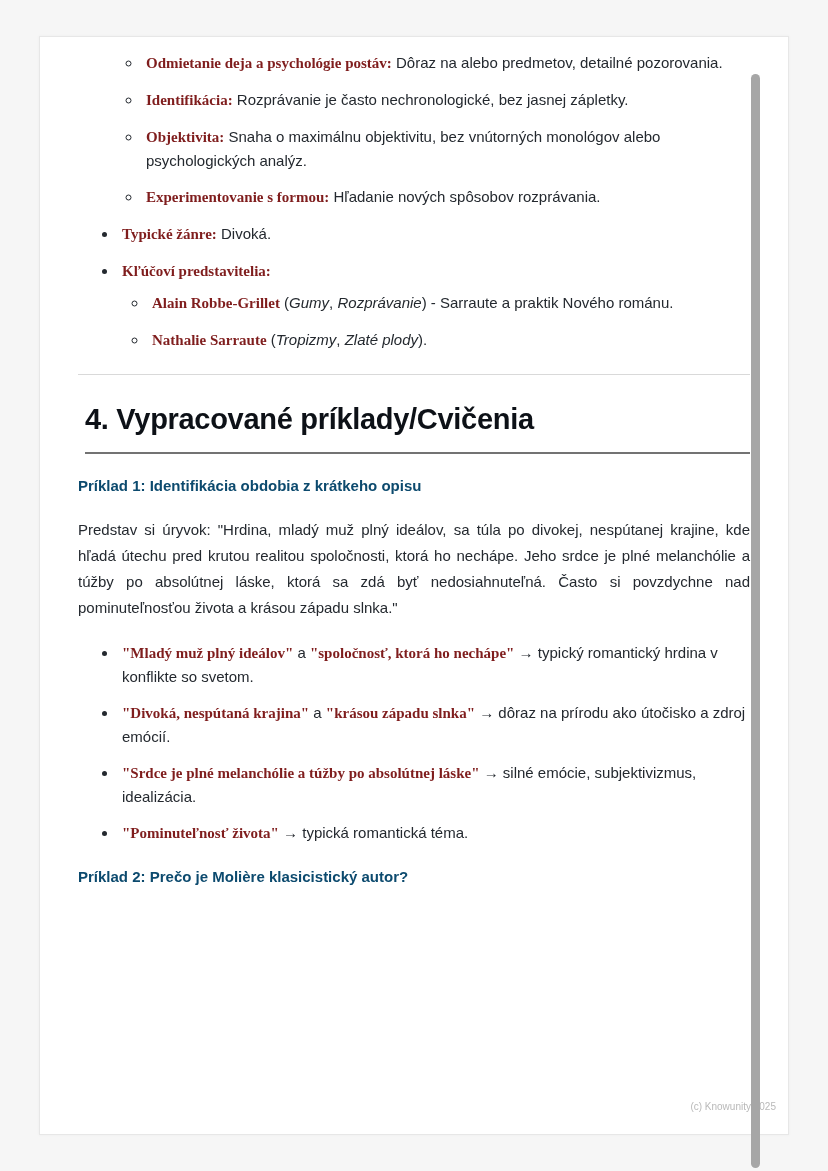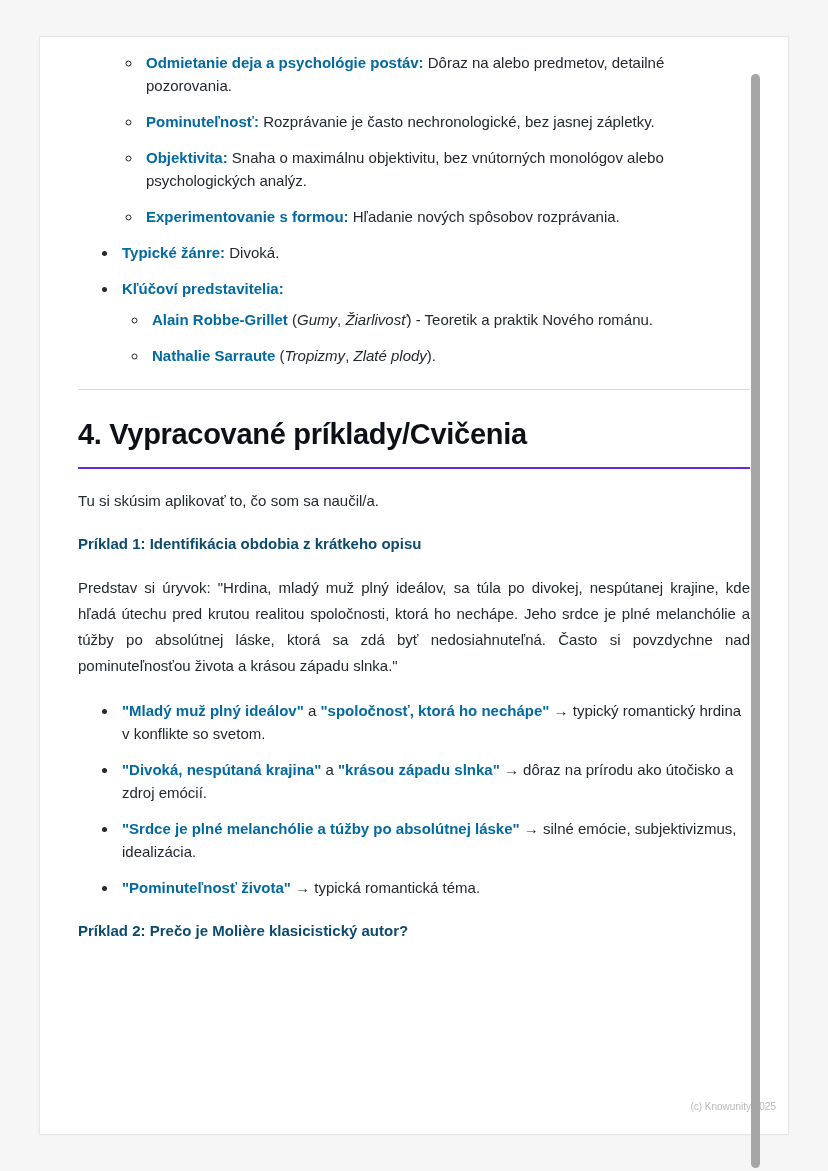--- a/index.html
+++ b/index.html
@@ -16,40 +16,41 @@
     position: relative;
     width: 750px; height: 1099px;
     margin: 36px auto 0;
     background: #ffffff;
     border: 1px solid #e7e7e7;
     box-shadow: 0 0 3px rgba(0,0,0,0.04);
     padding: 14px 38px 0 38px;
     font-size: 15px;
     line-height: 23px;
   }
-  .b { font-weight: 700; color: #0369a1; }
+  .b { font-weight: 700; color: #7f1d1d; font-family: Liberation Serif, serif; }
   .i { font-style: italic; }
   ul { list-style-position: outside; }
   .sublist { list-style-type: circle; padding-left: 26px; }
   .sublist.top { padding-left: 64px; margin-bottom: 6px; }
   .mainlist { list-style-type: disc; padding-left: 40px; }
   li { margin-bottom: 13px; padding-left: 4px; }
   li.tight { margin-bottom: 0; }
   li .nested { margin-top: 8px; }
   .divider {
     border: none; border-top: 1px solid #d9d9d9;
     margin: 22px 0 18px 0;
   }
   .heading {
     font-size: 29px; line-height: 36px;
     font-weight: 700; color: #0d1117;
     letter-spacing: -0.3px;
     padding-bottom: 15px;
-    border-bottom: 2px solid #6d28d9;
+    border-bottom: 2px solid #737373;
     margin-top: 26px;
+    margin-left: 7px;
   }
   .para { margin-top: 20px; }
   .para.title { font-weight: 700; color: #0c4a6e; }
   .para.justify { text-align: justify; line-height: 26px; }
   .analysis { margin-top: 20px; }
   .footer {
     position: absolute;
     right: 12px; bottom: 16px;
     font-size: 10px; color: #b9b9b9;
   }
@@ -62,41 +63,40 @@
   }
 </style>
 </head>
 <body>
 
 <div class="viewport">
   <div class="page">
 
     <ul class="sublist top">
       <li><span class="b">Odmietanie deja a psychológie postáv:</span><span> Dôraz na alebo predmetov, detailné pozorovania.</span></li>
-      <li><span class="b">Pominuteľnosť:</span><span> Rozprávanie je často nechronologické, bez jasnej zápletky.</span></li>
+      <li><span class="b">Identifikácia:</span><span> Rozprávanie je často nechronologické, bez jasnej zápletky.</span></li>
       <li><span class="b">Objektivita:</span><span> Snaha o maximálnu objektivitu, bez vnútorných monológov alebo psychologických analýz.</span></li>
       <li><span class="b">Experimentovanie s formou:</span><span> Hľadanie nových spôsobov rozprávania.</span></li>
     </ul>
 
     <ul class="mainlist">
       <li><span class="b">Typické žánre:</span><span> Divoká.</span></li>
       <li class="tight">
         <span class="b">Kľúčoví predstavitelia:</span>
         <ul class="sublist nested">
-          <li><span class="b">Alain Robbe-Grillet</span><span> (</span><span class="i">Gumy</span><span>, </span><span class="i">Žiarlivosť</span><span>) - Teoretik a praktik Nového románu.</span></li>
+          <li><span class="b">Alain Robbe-Grillet</span><span> (</span><span class="i">Gumy</span><span>, </span><span class="i">Rozprávanie</span><span>) - Sarraute a praktik Nového románu.</span></li>
           <li><span class="b">Nathalie Sarraute</span><span> (</span><span class="i">Tropizmy</span><span>, </span><span class="i">Zlaté plody</span><span>).</span></li>
         </ul>
       </li>
     </ul>
 
     <hr class="divider">
 
     <h2 class="heading">4. Vypracované príklady/Cvičenia</h2>
 
-    <p class="para">Tu si skúsim aplikovať to, čo som sa naučil/a.</p>
 
     <p class="para title">Príklad 1: Identifikácia obdobia z krátkeho opisu</p>
 
     <p class="para justify">Predstav si úryvok: "Hrdina, mladý muž plný ideálov, sa túla po divokej, nespútanej krajine, kde hľadá útechu pred krutou realitou spoločnosti, ktorá ho nechápe. Jeho srdce je plné melanchólie a túžby po absolútnej láske, ktorá sa zdá byť nedosiahnuteľná. Často si povzdychne nad pominuteľnosťou života a krásou západu slnka."</p>
 
 
     <ul class="mainlist analysis">
       <li><span class="b">"Mladý muž plný ideálov"</span><span> a </span><span class="b">"spoločnosť, ktorá ho nechápe"</span><span> → typický romantický hrdina v konflikte so svetom.</span></li>
       <li><span class="b">"Divoká, nespútaná krajina"</span><span> a </span><span class="b">"krásou západu slnka"</span><span> → dôraz na prírodu ako útočisko a zdroj emócií.</span></li>
       <li><span class="b">"Srdce je plné melanchólie a túžby po absolútnej láske"</span><span></span><span class="b"></span><span> → silné emócie, subjektivizmus, idealizácia.</span></li>

